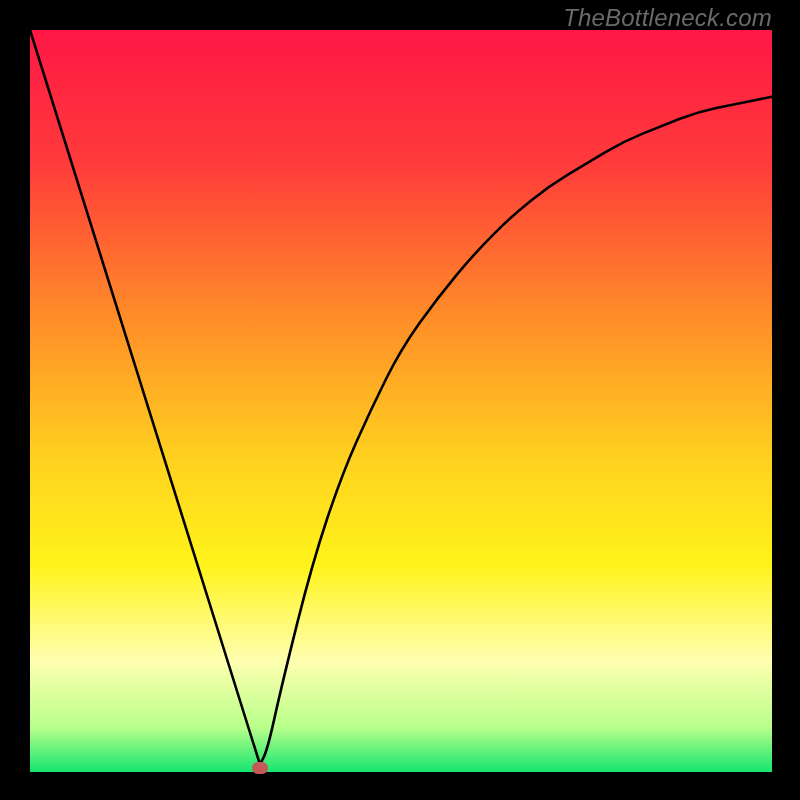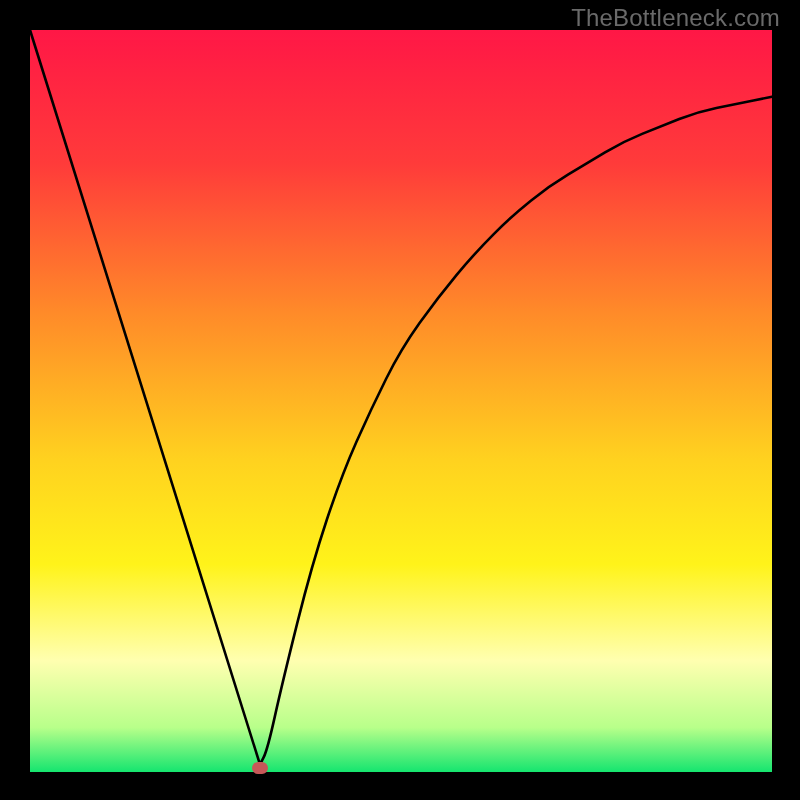--- a/index.html
+++ b/index.html
@@ -13,27 +13,28 @@
   }
   .frame {
     position: relative;
     width: 800px;
     height: 800px;
     background: #000;
   }
   .watermark {
     position: absolute;
     top: 4px;
-    right: 20px;
+    right: 28px;
     color: #6a6a6a;
     font-size: 24px;
     font-weight: 500;
     letter-spacing: 0.2px;
     z-index: 5;
     user-select: none;
+    font-style: italic;
   }
   .plot {
     position: absolute;
     left: 30px;
     top: 30px;
     width: 742px;
     height: 742px;
   }
   .gradient {
     position: absolute;

